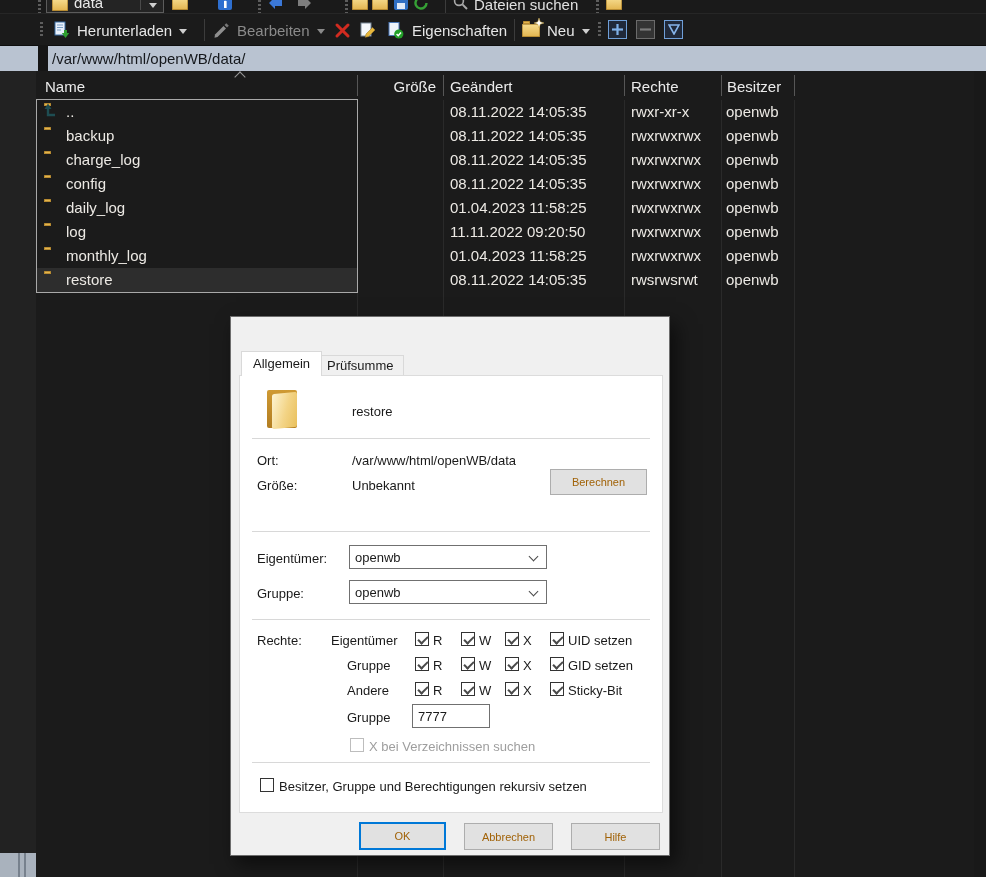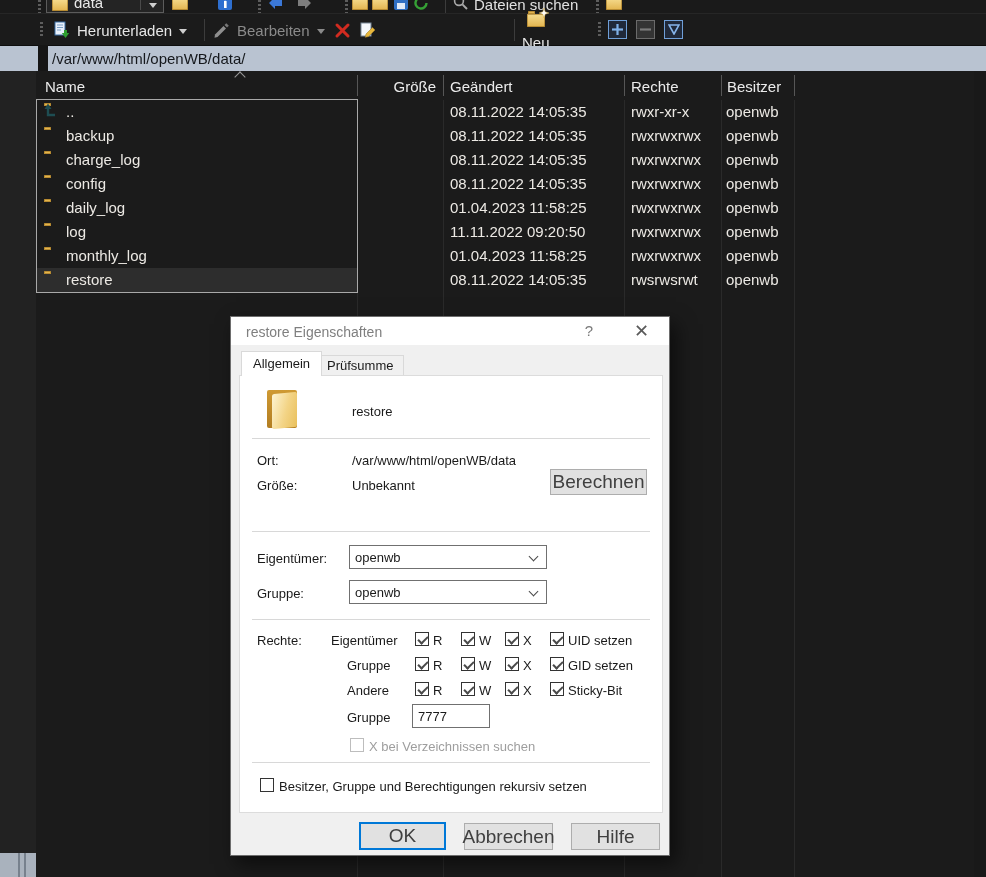--- a/index.html
+++ b/index.html
@@ -82,22 +82,22 @@
   .lab { position:absolute; white-space:nowrap; }
   .lab.gray { color:#9e9e9e; }
 
   .big-folder { position:absolute; left:27px; top:14px; width:30px; height:38px; }
   .big-folder::before { content:""; position:absolute; inset:0; border-radius:2px;
     background:linear-gradient(180deg,#cf9a33,#b27d22); }
   .big-folder::after { content:""; position:absolute; left:5px; top:3px; right:0; bottom:0;
     border-radius:2px; transform:skewY(-5deg);
     background:linear-gradient(105deg,#fdf4d2,#f3d486 55%,#e9c05c); }
 
-  .wbtn { position:absolute; background:#e1e1e1; border:1px solid #adadad; color:#404040;
-    font-size:19px; display:flex; align-items:center; justify-content:center; }
+  .wbtn { position:absolute; background:#e1e1e1; border:1px solid #adadad; color:#a16207;
+    font-size:11px; display:flex; align-items:center; justify-content:center; }
   .wbtn.default { border:2px solid #0078d7; }
 
   .combo { position:absolute; width:198px; height:24px; background:#fff; border:1px solid #707070;
     display:flex; align-items:center; padding-left:5px; }
   .combo .vchev { position:absolute; right:9px; top:7px; width:7px; height:7px;
     border-right:1.4px solid #4a4a4a; border-bottom:1.4px solid #4a4a4a; transform:rotate(45deg); }
   .oktal { position:absolute; left:172px; top:328px; width:78px; height:24px;
     border:1px solid #707070; background:#fff; font-family:"Liberation Sans",sans-serif;
     font-size:13px; padding-left:5px; color:#1a1a1a; }
 
@@ -197,24 +197,32 @@
       </svg>
     </div>
 
     <div class="tbtn" style="left:358px;">
       <svg width="19" height="19" viewBox="0 0 19 19">
         <rect x="3" y="2" width="10" height="13" fill="#f4f7fb" stroke="#7a8a9a"></rect>
         <path d="M8 13 L14.5 6.5 l2.5 2.5 L10.5 15.5 7.3 16.3 z" fill="#e7b73c" stroke="#a3802a" stroke-width=".6"></path>
       </svg>
     </div>
 
+    <div class="tbtn" style="left:386px;">
+      <svg width="19" height="19" viewBox="0 0 19 19">
+        <rect x="3" y="1.5" width="10" height="13" fill="#eef3fa" stroke="#4a77b5"></rect>
+        <circle cx="12.8" cy="13" r="4.6" fill="#23a028"></circle>
+        <path d="M10.6 13 l1.6 1.7 2.8-3.2" fill="none" stroke="#fff" stroke-width="1.5"></path>
+      </svg>
+      <span>Eigenschaften</span>
+    </div>
 
     <div class="tsep" style="left:514px; top:5px; height:22px;"></div>
 
-    <div class="tbtn" style="left:522px;flex-direction:column;">
+    <div class="tbtn" style="left:522px;">
       <span class="ficon" style="width:18px; height:13px;">
         <svg style="position:absolute; right:-4px; top:-6px;" width="10" height="10" viewBox="0 0 10 10">
           <path d="M5 0 L6.2 3.8 10 5 6.2 6.2 5 10 3.8 6.2 0 5 3.8 3.8 z" fill="#fff" stroke="#c9a23a" stroke-width=".5"></path>
         </svg>
       </span>
       <span>Neu</span>
       <span class="caret"></span>
     </div>
 
     <div class="grip" style="left:598px; top:8px; height:16px;"></div>
@@ -337,25 +345,20 @@
       <span class="cell" style="left:414px;">08.11.2022 14:05:35</span>
       <span class="cell" style="left:595px;">rwsrwsrwt</span>
       <span class="cell" style="left:690px;">openwb</span>
     </div>
 
     <div class="focusbox"></div>
   </div>
 
   <div class="dialog">
 
-    <div class="dtitle">
-      <span class="txt">restore Eigenschaften</span>
-      <span class="help">?</span>
-      <span class="close">✕</span>
-    </div>
 
     <div class="tabstrip">
       <div class="tab active">Allgemein</div>
       <div class="tab idle">Prüfsumme</div>
     </div>
 
     <div class="tabpage">
 
       <div class="big-folder"></div>
       <span class="lab" style="left:112px; top:28px;">restore</span>

